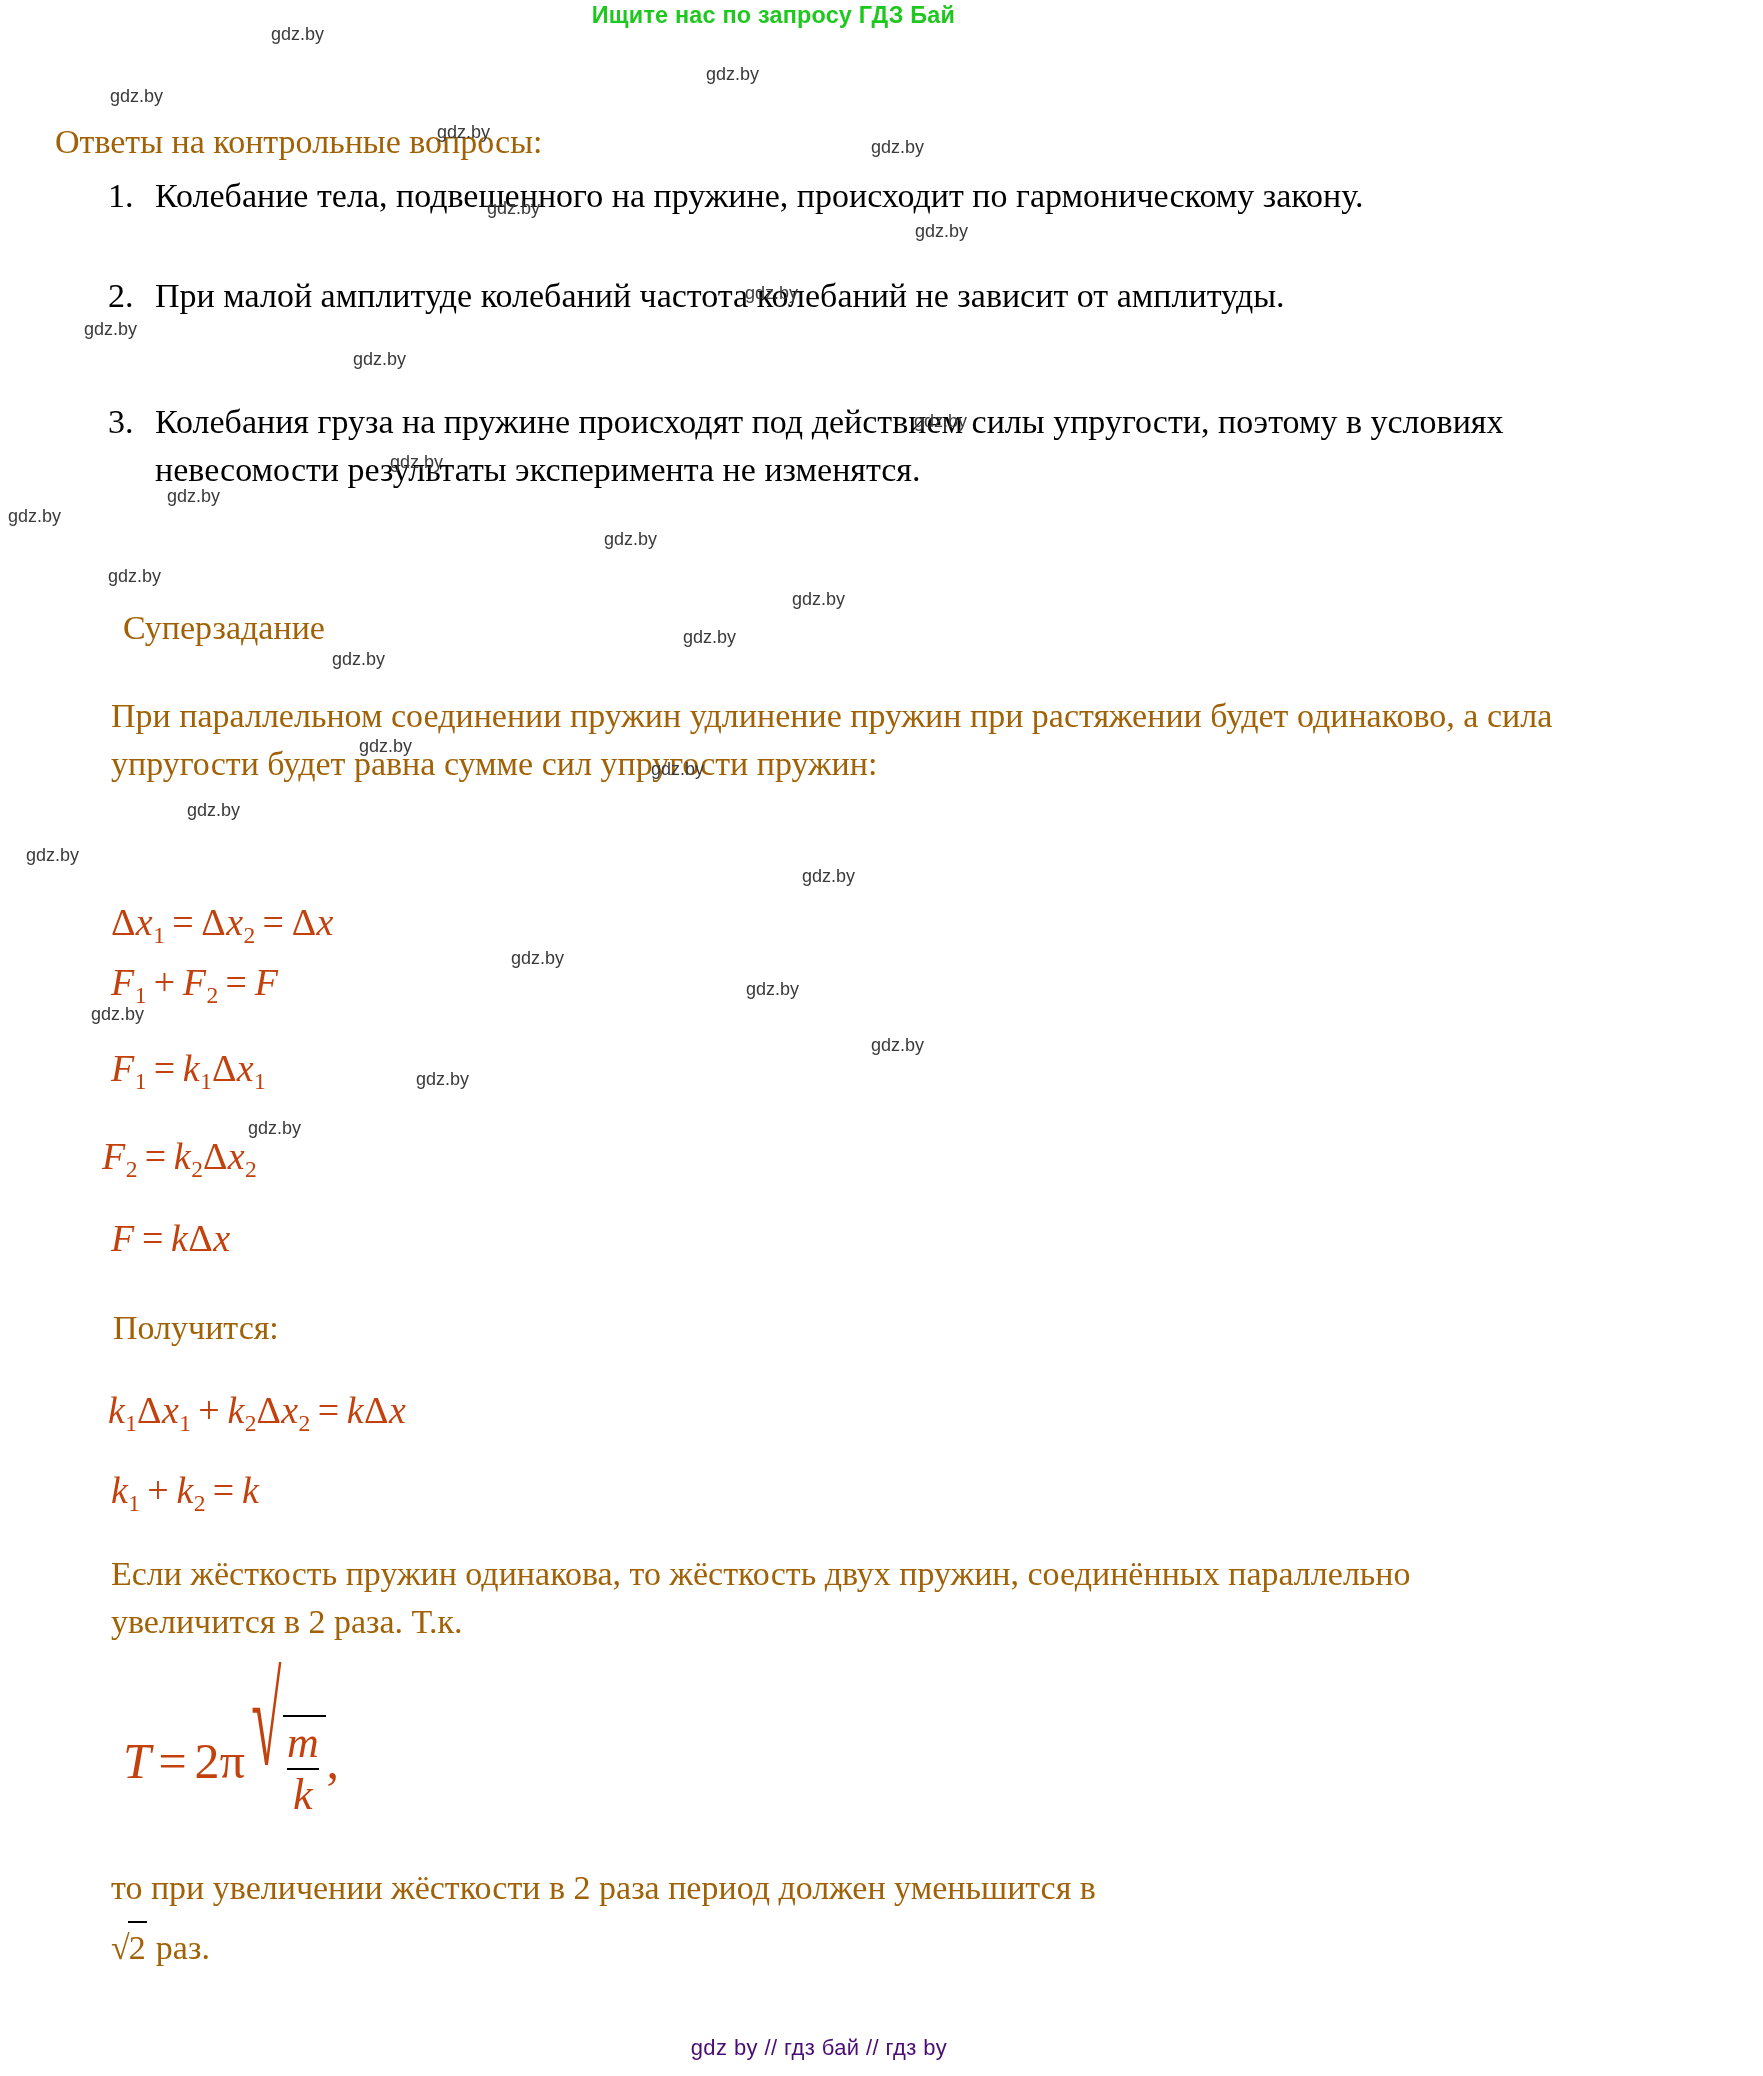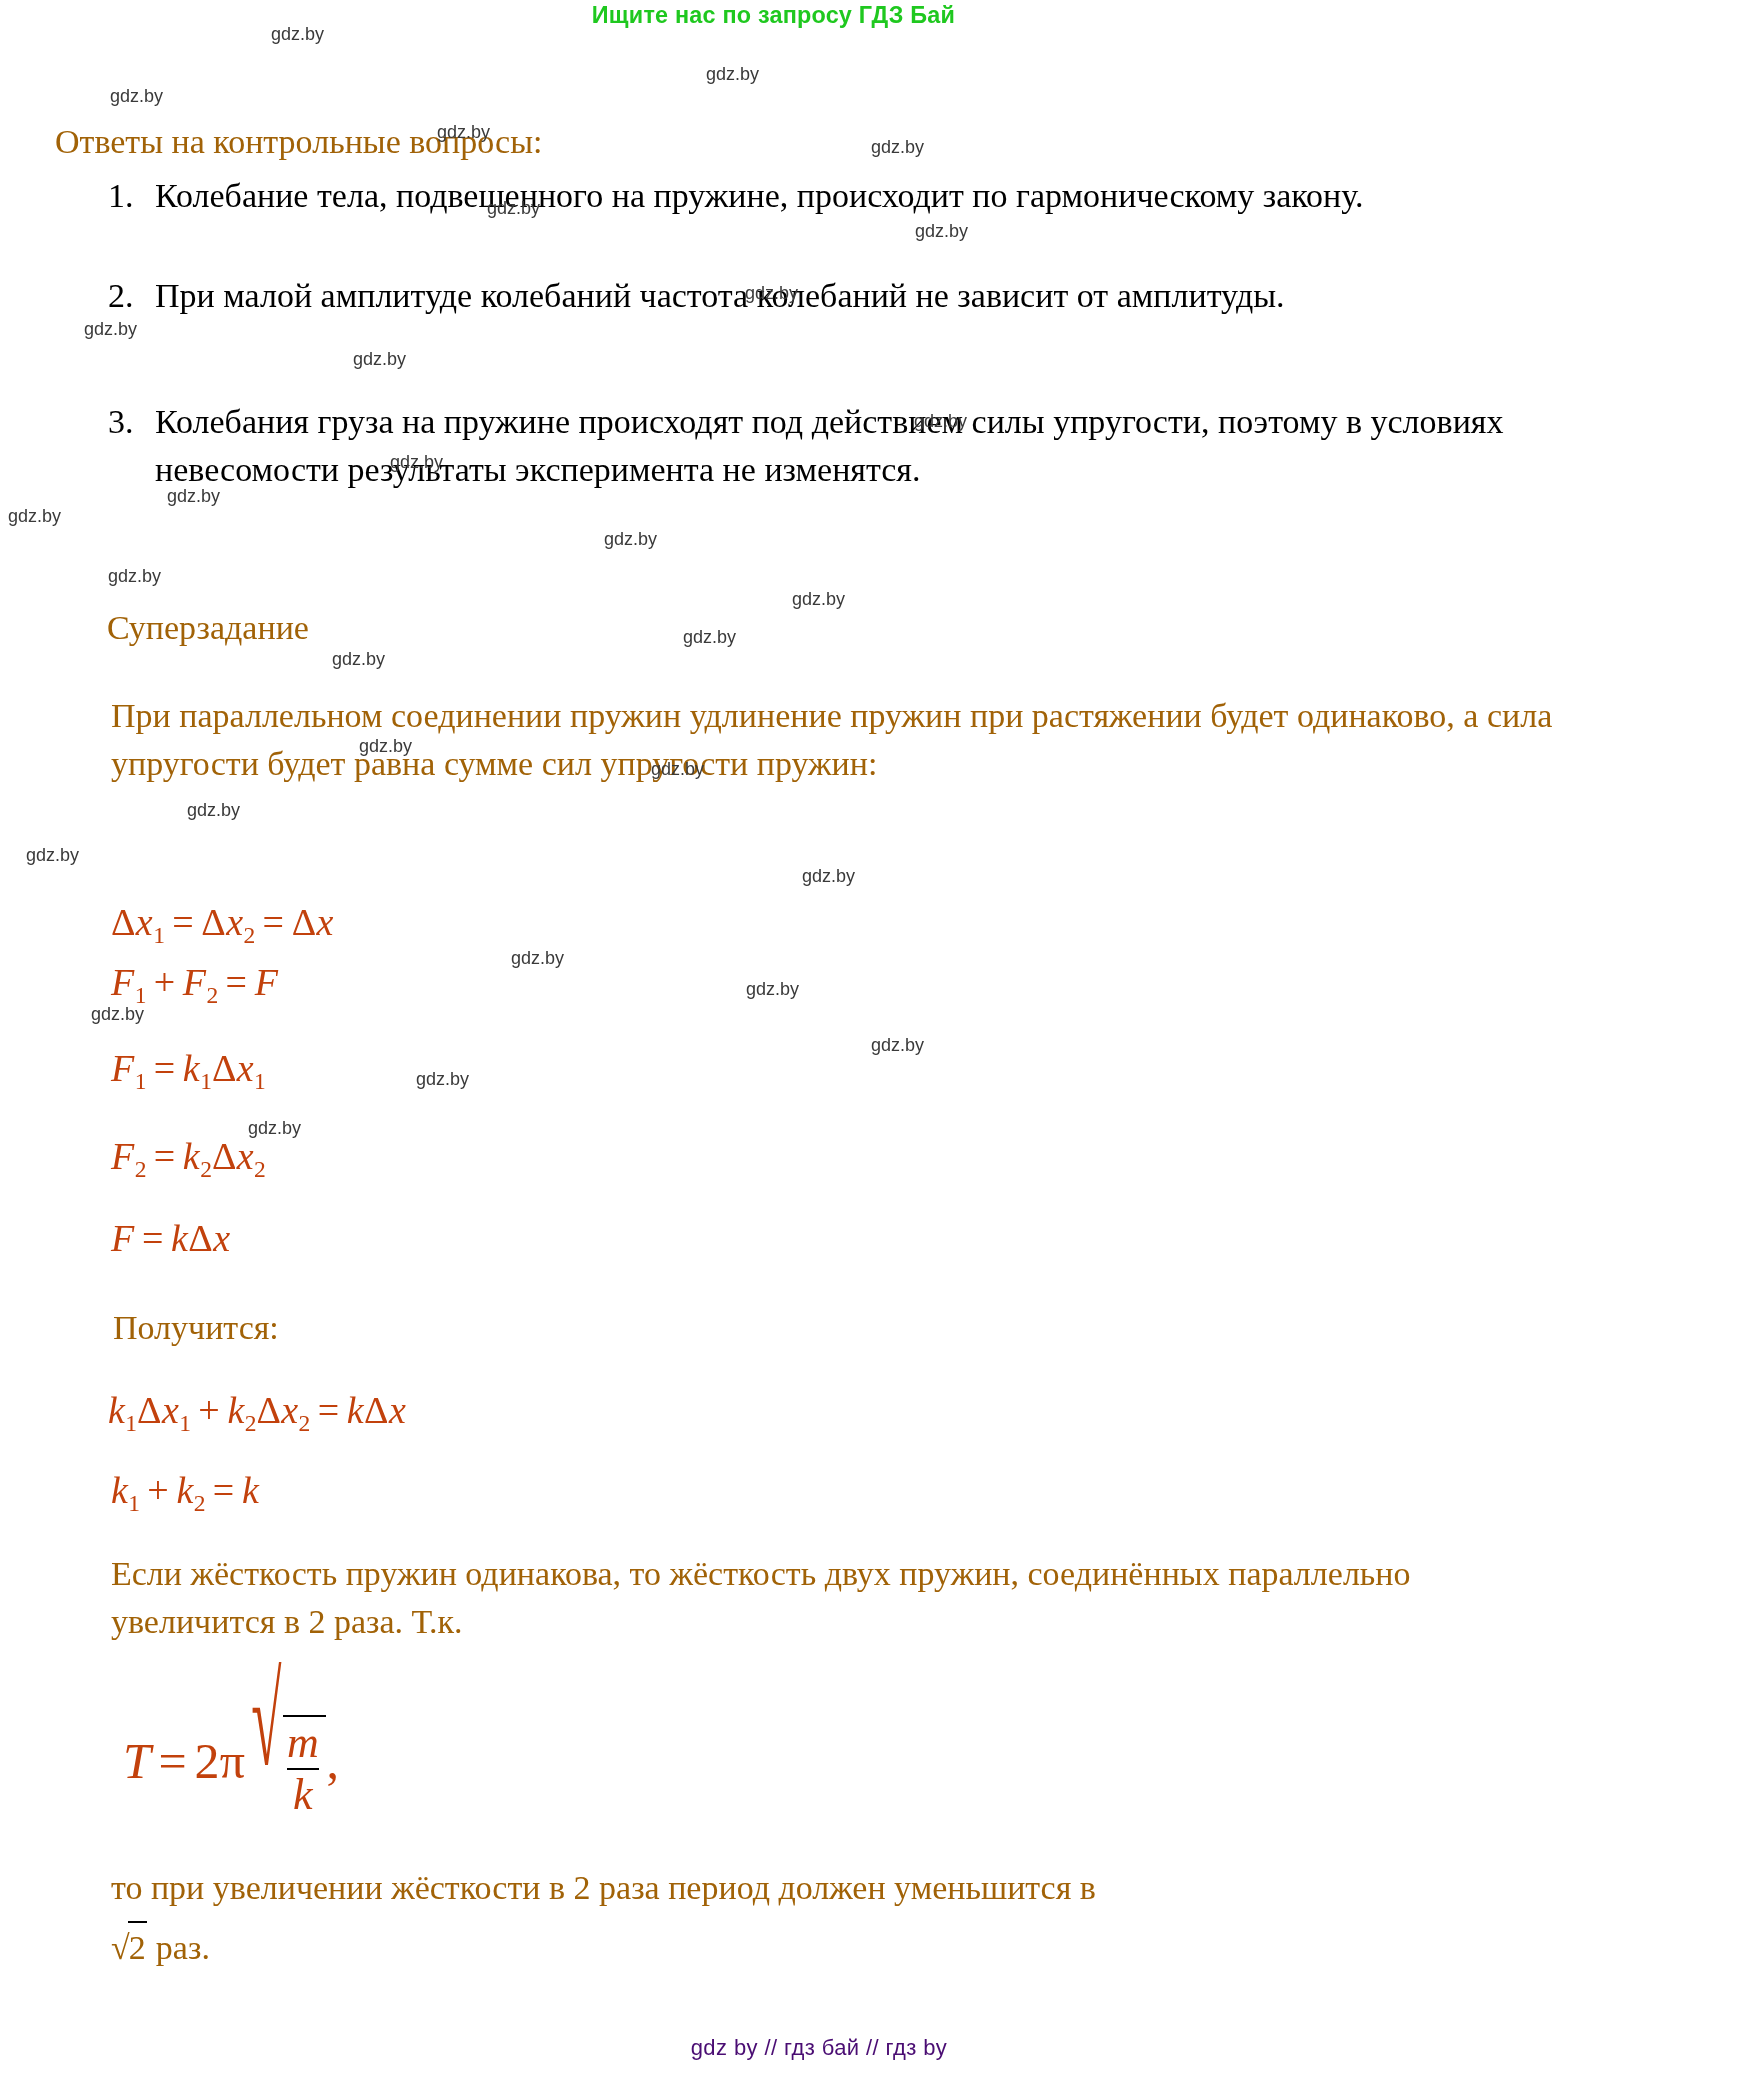--- a/index.html
+++ b/index.html
@@ -182,37 +182,37 @@
     <div class="list-item" style="left:95px; top:272px; width:1424px;">
       <span class="list-num">2.</span>
       <span class="list-text">При малой амплитуде колебаний частота колебаний не зависит от амплитуды.</span>
     </div>
 
     <div class="list-item" style="left:95px; top:398px; width:1468px;">
       <span class="list-num">3.</span>
       <span class="list-text">Колебания груза на пружине происходят под действием силы упругости, поэтому в условиях невесомости результаты эксперимента не изменятся.</span>
     </div>
 
-    <div class="para" style="left:107px; top:604px; width:657px;">Суперзадание</div>
+    <div class="para" style="left:123px; top:604px; width:657px;">Суперзадание</div>
 
     <div class="para" style="left:111px; top:692px; width:1475px;">При параллельном соединении пружин удлинение пружин при растяжении будет одинаково, а сила упругости будет равна сумме сил упругости пружин:</div>
 
     <div class="math" style="left:111px; top:900px;">
       <span class="delta">Δ</span>x<sub>1</sub><span class="op">=</span><span class="delta">Δ</span>x<sub>2</sub><span class="op">=</span><span class="delta">Δ</span>x
     </div>
 
     <div class="math" style="left:111px; top:960px;">
       F<sub>1</sub><span class="op">+</span>F<sub>2</sub><span class="op">=</span>F
     </div>
 
     <div class="math" style="left:111px; top:1046px;">
       F<sub>1</sub><span class="op">=</span>k<sub>1</sub><span class="delta">Δ</span>x<sub>1</sub>
     </div>
 
-    <div class="math" style="left:111px; top:1134px;">
+    <div class="math" style="left:102px; top:1134px;">
       F<sub>2</sub><span class="op">=</span>k<sub>2</sub><span class="delta">Δ</span>x<sub>2</sub>
     </div>
 
     <div class="math" style="left:111px; top:1216px;">
       F<span class="op">=</span>k<span class="delta">Δ</span>x
     </div>
 
     <div class="para" style="left:113px; top:1304px; width:657px;">Получится:</div>
 
     <div class="math" style="left:108px; top:1388px;">

